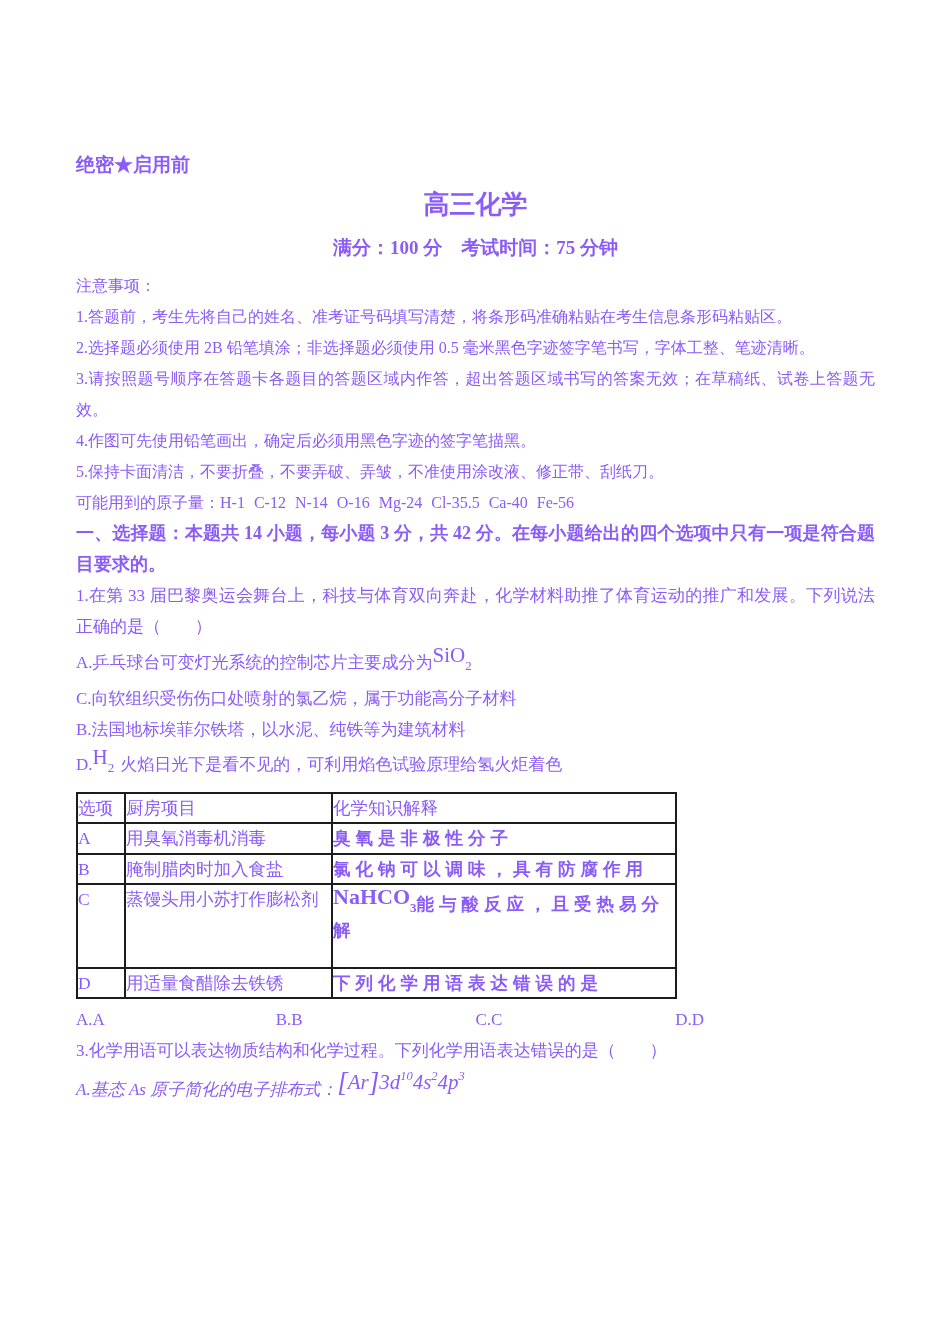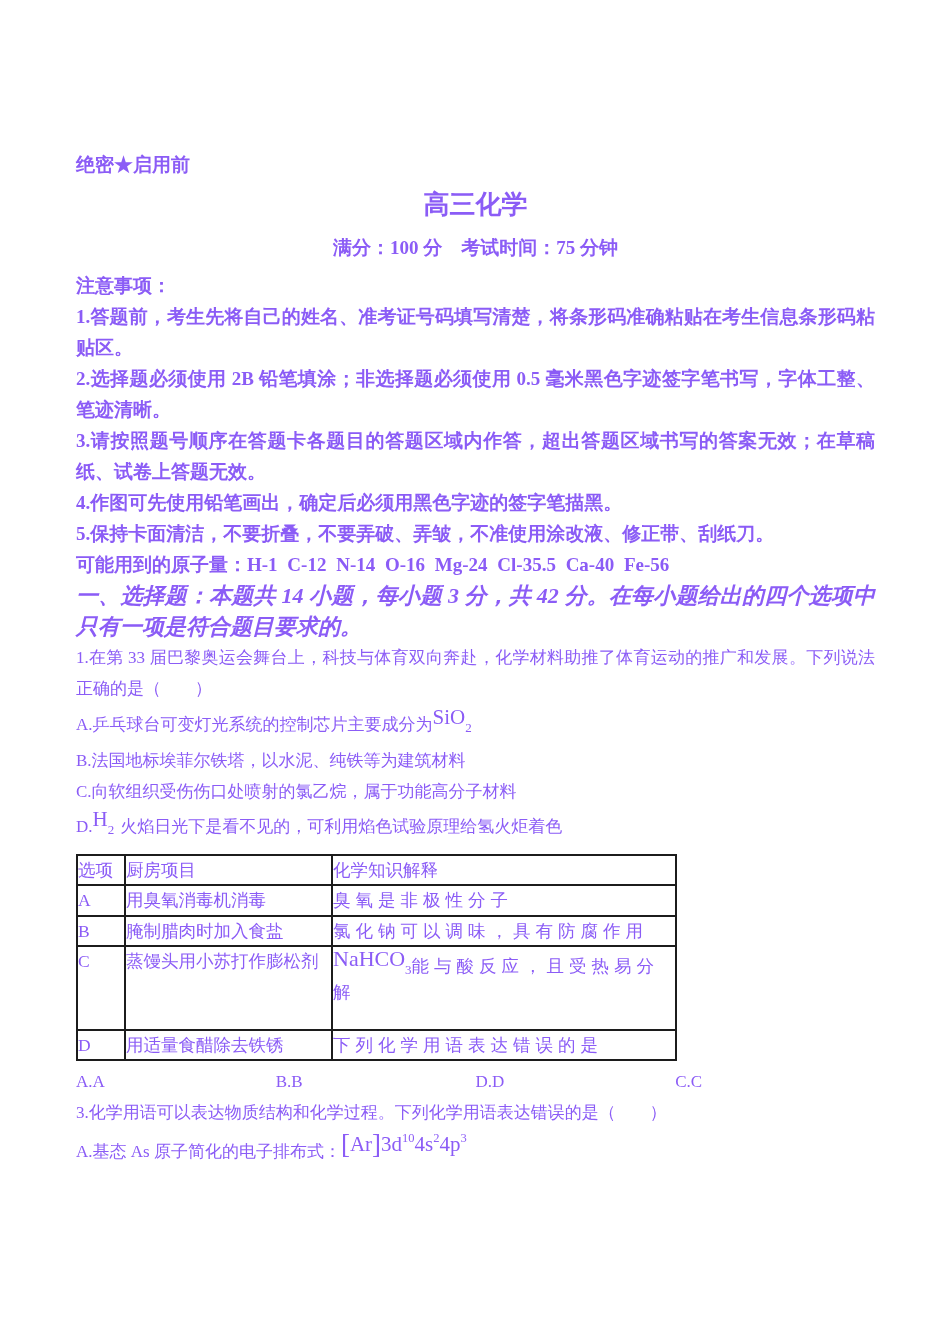--- a/index.html
+++ b/index.html
@@ -12,45 +12,45 @@
     color: #8b5cf6;
     font-family: "Liberation Serif", "DejaVu Serif", serif;
     padding: 104px 75px 0 76px;
     overflow: hidden;
     margin-top: 48px;
   }
   .classification { font-size: 19px; font-weight: bold; line-height: 26px; }
   .paper-title { text-align: center; font-size: 26px; font-weight: bold; line-height: 34px; margin-top: 10px; }
   .exam-meta { text-align: center; font-size: 19px; font-weight: bold; line-height: 27px; margin-top: 12px; }
   .notice { margin-top: 9px; }
-  .notice p { font-size: 19px; font-weight: bold; line-height: 31px; margin: 0; text-align: justify; }
+  .notice p { font-size: 16px; font-weight: normal; line-height: 31px; margin: 0; text-align: justify; }
   .atomic { word-spacing: 5px; }
-  .sec-heading { font-size: 22px; font-weight: bold; line-height: 31px; margin: 0; text-align: justify; font-style: italic; }
+  .sec-heading { font-size: 18px; font-weight: bold; line-height: 31px; margin: 0; text-align: justify; }
   .stem { font-size: 17px; line-height: 31px; margin: 0; text-align: justify; }
   .opt { font-size: 17px; line-height: 31px; margin: 0; }
   .opt-a { margin-top: 3px; margin-bottom: 5px; }
   .opt-d { margin-top: 2px; margin-bottom: 12px; }
   .fm { font-family: "Liberation Serif", "DejaVu Serif", serif; font-size: 21px; line-height: 1; white-space: nowrap; }
   .raised { vertical-align: 6px; }
   .fsub { font-size: 13px; vertical-align: -8px; }
   .fsup { font-size: 12.5px; vertical-align: 9px; }
   .br { font-size: 27px; vertical-align: -2px; }
   .d-text { margin-left: 6px; }
   .q2-table { border-collapse: collapse; table-layout: fixed; width: 599px; margin-top: 3px; }
   .q2-table td { border: 2px solid #1c1c1c; font-size: 17.5px; line-height: 26px; padding: 1px 0; vertical-align: top; }
   .q2-table tr.rh  { height: 29px; }
   .q2-table tr.r31 { height: 31px; }
   .q2-table tr.r30 { height: 30px; }
   .q2-table tr.r84 { height: 84px; }
-  .exp-cell { letter-spacing: 5px; }
+  .exp-cell { letter-spacing: 5px; font-weight: bold; }
   .exp-c { line-height: 42px; }
   .fm-cell { font-size: 22px; letter-spacing: 0; }
   .answers { display: flex; margin-top: 5px; font-size: 17px; line-height: 31px; justify-content: center; }
   .answers span { width: 203px; }
-  .opt-q3a { margin-top: 3px; }
+  .opt-q3a { margin-top: 3px; font-style: italic; }
 </style>
 </head>
 <body>
 
 <div class="page">
 
   <div class="classification">绝密★启用前</div>
 
   <div class="paper-title">高三化学</div>
 
@@ -65,23 +65,23 @@
     <p>5.保持卡面清洁，不要折叠，不要弄破、弄皱，不准使用涂改液、修正带、刮纸刀。</p>
     <p class="atomic">可能用到的原子量：H-1 C-12 N-14 O-16 Mg-24 Cl-35.5 Ca-40 Fe-56</p>
   </div>
 
   <div class="sec-heading">一、选择题：本题共 14 小题，每小题 3 分，共 42 分。在每小题给出的四个选项中只有一项是符合题目要求的。</div>
 
   <p class="stem">1.在第 33 届巴黎奥运会舞台上，科技与体育双向奔赴，化学材料助推了体育运动的推广和发展。下列说法正确的是（　　）</p>
 
   <p class="opt opt-a"><span>A.乒乓球台可变灯光系统的控制芯片主要成分为</span><span class="fm raised"><span>SiO</span><span class="fsub">2</span></span></p>
 
+  <p class="opt">C.向软组织受伤伤口处喷射的氯乙烷，属于功能高分子材料</p>
+
   <p class="opt">B.法国地标埃菲尔铁塔，以水泥、纯铁等为建筑材料</p>
-
-  <p class="opt">C.向软组织受伤伤口处喷射的氯乙烷，属于功能高分子材料</p>
 
   <p class="opt opt-d"><span>D.</span><span class="fm raised"><span>H</span><span class="fsub">2</span></span><span class="d-text">火焰日光下是看不见的，可利用焰色试验原理给氢火炬着色</span></p>
 
 
   <table class="q2-table">
     <colgroup>
       <col style="width:48px">
       <col style="width:207px">
       <col style="width:344px">
     </colgroup>
@@ -110,21 +110,21 @@
         <td>D</td>
         <td>用适量食醋除去铁锈</td>
         <td class="exp-cell">下列化学用语表达错误的是</td>
       </tr>
     </tbody>
   </table>
 
   <div class="answers">
     <span>A.A</span>
     <span>B.B</span>
+    <span>C.C</span>
     <span>D.D</span>
-    <span>C.C</span>
   </div>
 
   <p class="stem">3.化学用语可以表达物质结构和化学过程。下列化学用语表达错误的是（　　）</p>
 
   <p class="opt opt-q3a"><span>A.基态 As 原子简化的电子排布式：</span><span class="fm raised"><span class="br">[</span><span>Ar</span><span class="br">]</span><span>3d</span><span class="fsup">10</span><span>4s</span><span class="fsup">2</span><span>4p</span><span class="fsup">3</span></span></p>
 
 </div>
 
 </body></html>

